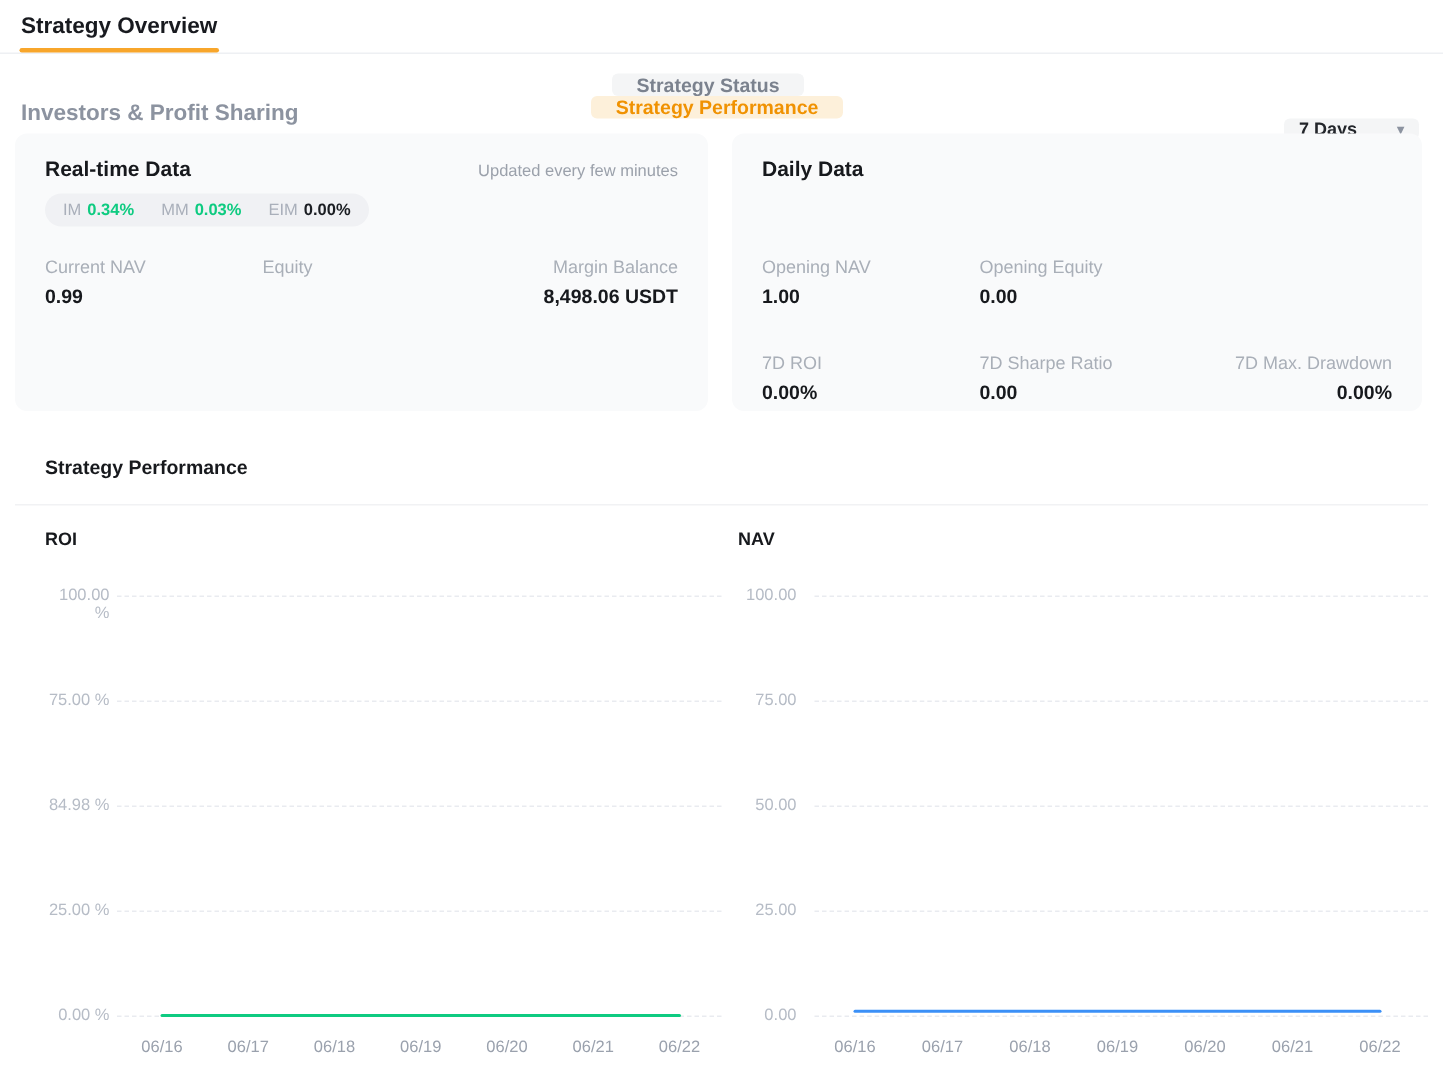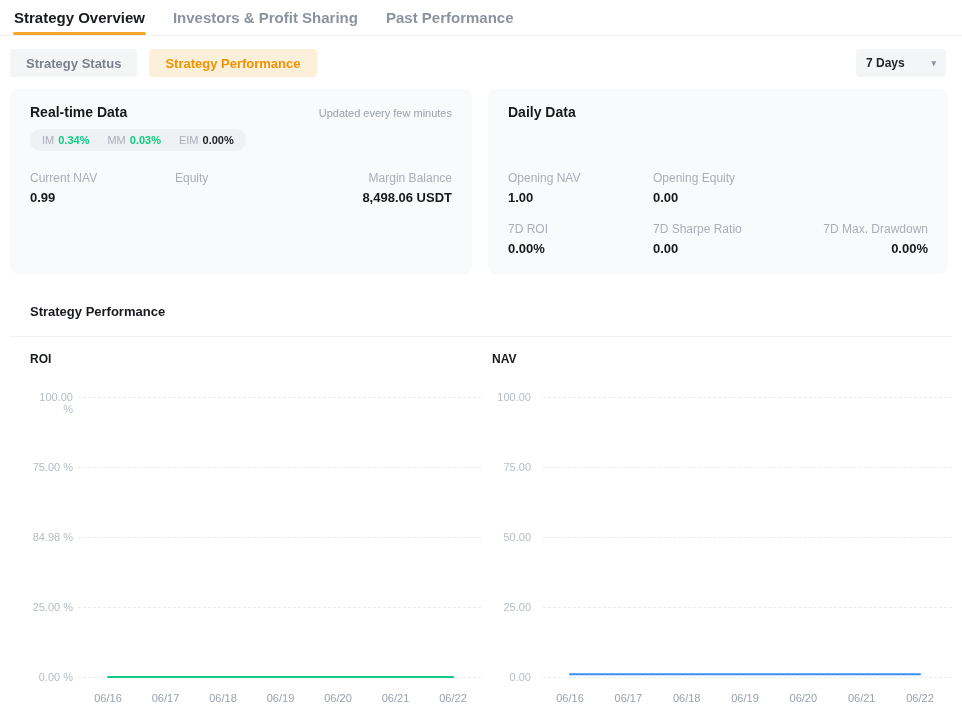--- a/index.html
+++ b/index.html
@@ -2,26 +2,26 @@
 <html><head>
 <meta charset="utf-8">
 <style>
   html,body{margin:0;padding:0;background:#fff;}
   body{
     width:962px;height:723px;overflow:hidden;position:relative;
     font-family:"Liberation Sans",sans-serif;color:#17191d;
     -webkit-font-smoothing:antialiased;
   }
   
-  .tabbar{display:flex;gap:24px;padding-left:12px;height:35px;border-bottom:1px solid #eef0f3;align-items:flex-start;}
+  .tabbar{display:flex;gap:24px;padding-left:12px;height:35px;border-bottom:1px solid #eef0f3;align-items:flex-start;flex-direction:column;}
   .tab{position:relative;font-size:15px;font-weight:700;color:#8c93a0;padding:9px 2px 8px;cursor:pointer;white-space:nowrap;}
   .tab.active{color:#181a1f;}
   .tab.active::after{content:"";position:absolute;left:1px;right:1px;bottom:-1px;height:3px;border-radius:2px;background:#f8a62b;}
   
-  .toolbar{display:flex;align-items:center;margin:13px 16px 0 10px;height:28px;}
+  .toolbar{display:flex;align-items:center;margin:13px 16px 0 10px;height:28px;flex-direction:column;}
   .pill{height:28px;border:none;border-radius:4px;padding:0 16px;font-size:13px;font-weight:700;font-family:inherit;cursor:pointer;}
   .pill.gray{background:#f4f5f6;color:#7b828e;margin-right:12px;}
   .pill.orange{background:#fdf0da;color:#f09202;}
   .select{margin-left:auto;display:flex;align-items:center;justify-content:space-between;box-sizing:border-box;
     width:90px;height:28px;background:#f4f5f6;border-radius:4px;padding:0 10px;font-size:12px;font-weight:700;color:#23262b;cursor:pointer;}
   .caret{color:#8c93a0;font-size:9px;line-height:1;}
   
   .cards{display:flex;gap:16px;margin:12px 0 0 10px;}
   .card{position:relative;background:#f9fafb;border-radius:8px;height:185px;box-sizing:border-box;padding:15px 20px;}
   .card.realtime{width:462px;}
@@ -110,21 +110,21 @@
     <div class="stats" id="daily-stats-row0" style="top:82px">
         <div class="stat c1">
           <div class="lbl">Opening NAV</div>
           <div class="val">1.00</div>
         </div>
         <div class="stat c2">
           <div class="lbl">Opening Equity</div>
           <div class="val">0.00</div>
         </div>
       </div>
-    <div class="stats" id="daily-stats-row1" style="top:133px">
+    <div class="stats" id="daily-stats-row1" style="top:146px">
         <div class="stat c1">
           <div class="lbl">7D ROI</div>
           <div class="val">0.00%</div>
         </div>
         <div class="stat c2">
           <div class="lbl">7D Sharpe Ratio</div>
           <div class="val">0.00</div>
         </div>
         <div class="stat c3">
           <div class="lbl">7D Max. Drawdown</div>

